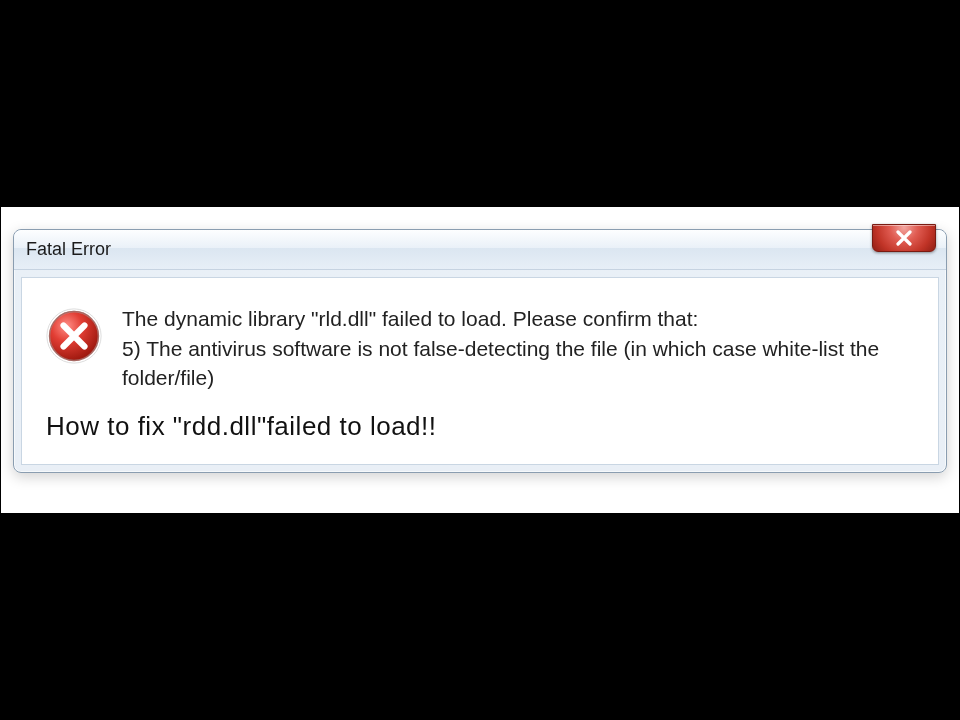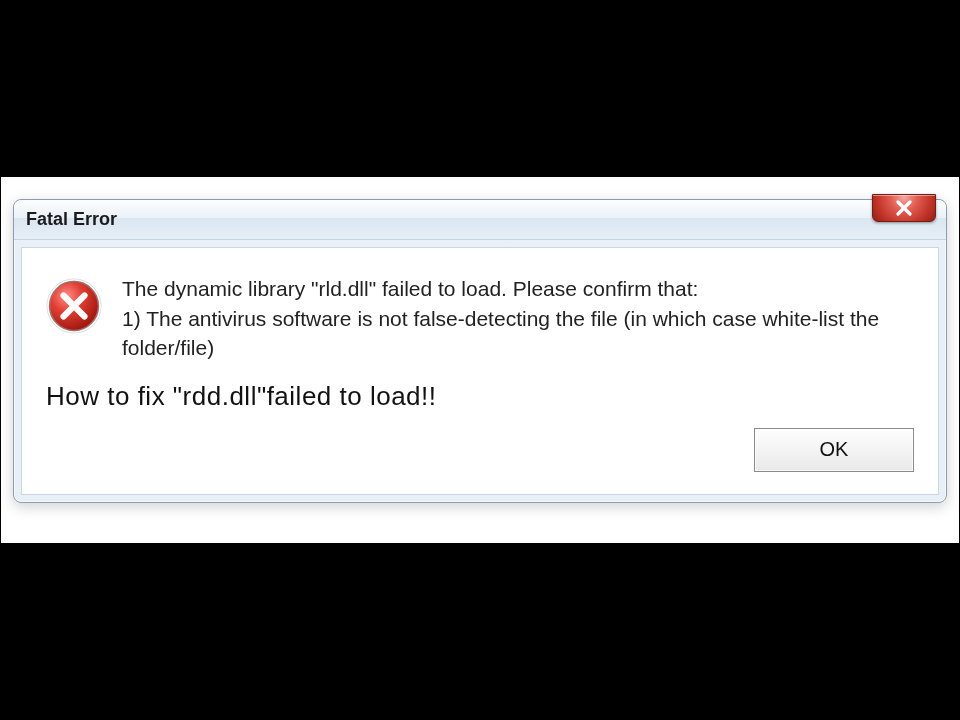--- a/index.html
+++ b/index.html
@@ -32,21 +32,21 @@
       background: linear-gradient(to bottom, #fdfeff 0%, #eaf1f8 45%, #dbe6f1 46%, #e7eff7 100%);
       border-bottom: 1px solid #c6d3e1;
       border-radius: 8px 8px 0 0;
       display: flex;
       align-items: center;
       padding-left: 12px;
     }
     .titlebar-title {
       font-size: 18px;
       color: #1b1b1b;
-      font-weight: 700;
+      font-weight: 400;
     }
     .close-btn {
       position: absolute;
       top: -6px;
       right: 10px;
       width: 64px;
       height: 28px;
       border-radius: 0 0 6px 6px;
       background: radial-gradient(circle at 50% 10%, #f3a6a0 0%, #e05c52 35%, #c13427 70%, #8f1e14 100%);
       border: 1px solid #7a1b12;
@@ -133,25 +133,22 @@
             </radialGradient>
           </defs>
           <circle cx="32" cy="32" r="28" fill="url(#rg)" stroke="#7a1a12" stroke-width="1.5"></circle>
           <circle cx="32" cy="32" r="28" fill="none" stroke="#ffffff" stroke-opacity="0.35" stroke-width="2"></circle>
           <circle cx="32" cy="32" r="31" fill="none" stroke="#d8d8d8" stroke-width="1"></circle>
           <path d="M20 20 L44 44 M44 20 L20 44" stroke="#ffffff" stroke-width="7" stroke-linecap="round"></path>
         </svg>
 
         <div class="msg-text">
           <span class="line">The dynamic library "rld.dll" failed to load. Please confirm that:</span>
-          <span class="line">1) The antivirus software is not false-detecting the file (in which case white-list the folder/file)</span>
+          <span class="line">5) The antivirus software is not false-detecting the file (in which case white-list the folder/file)</span>
         </div>
       </div>
 
       <div class="caption">How to fix "rdd.dll"failed to load!!</div>
 
-      <div class="btn-row">
-        <button class="ok-btn">OK</button>
-      </div>
 
     </div>
   </div>
 </div>
 
 </body></html>

